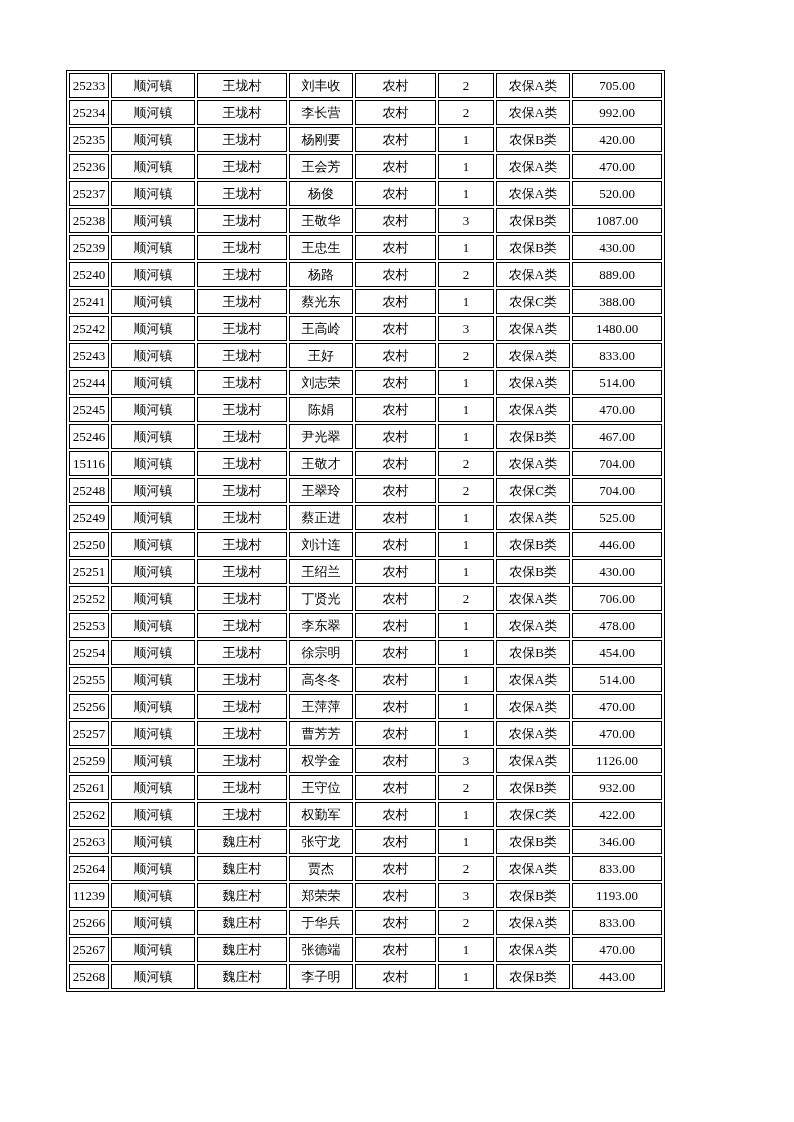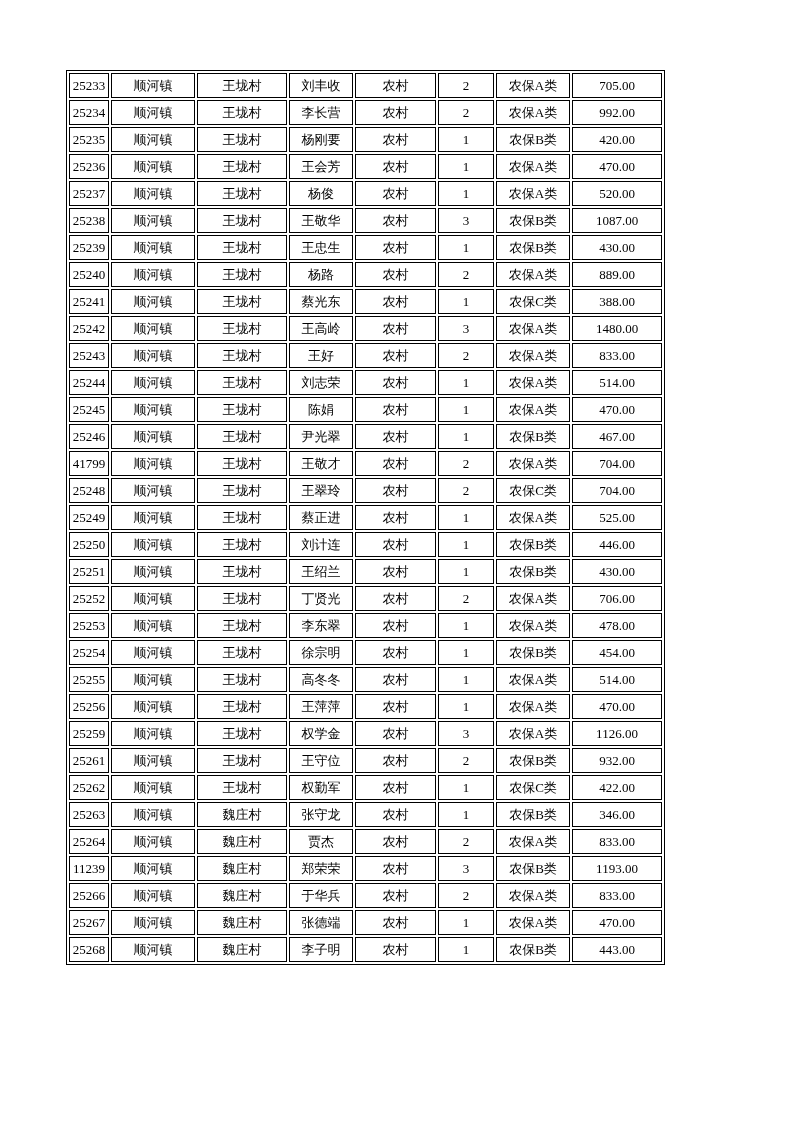--- a/index.html
+++ b/index.html
@@ -195,21 +195,21 @@
           <td>25246</td>
           <td>顺河镇</td>
           <td>王垅村</td>
           <td>尹光翠</td>
           <td>农村</td>
           <td>1</td>
           <td>农保B类</td>
           <td>467.00</td>
         </tr>
         <tr>
-          <td>41799</td>
+          <td>15116</td>
           <td>顺河镇</td>
           <td>王垅村</td>
           <td>王敬才</td>
           <td>农村</td>
           <td>2</td>
           <td>农保A类</td>
           <td>704.00</td>
         </tr>
         <tr>
           <td>25248</td>
@@ -289,20 +289,30 @@
           <td>农村</td>
           <td>1</td>
           <td>农保A类</td>
           <td>514.00</td>
         </tr>
         <tr>
           <td>25256</td>
           <td>顺河镇</td>
           <td>王垅村</td>
           <td>王萍萍</td>
+          <td>农村</td>
+          <td>1</td>
+          <td>农保A类</td>
+          <td>470.00</td>
+        </tr>
+        <tr>
+          <td>25257</td>
+          <td>顺河镇</td>
+          <td>王垅村</td>
+          <td>曹芳芳</td>
           <td>农村</td>
           <td>1</td>
           <td>农保A类</td>
           <td>470.00</td>
         </tr>
         <tr>
           <td>25259</td>
           <td>顺河镇</td>
           <td>王垅村</td>
           <td>权学金</td>

